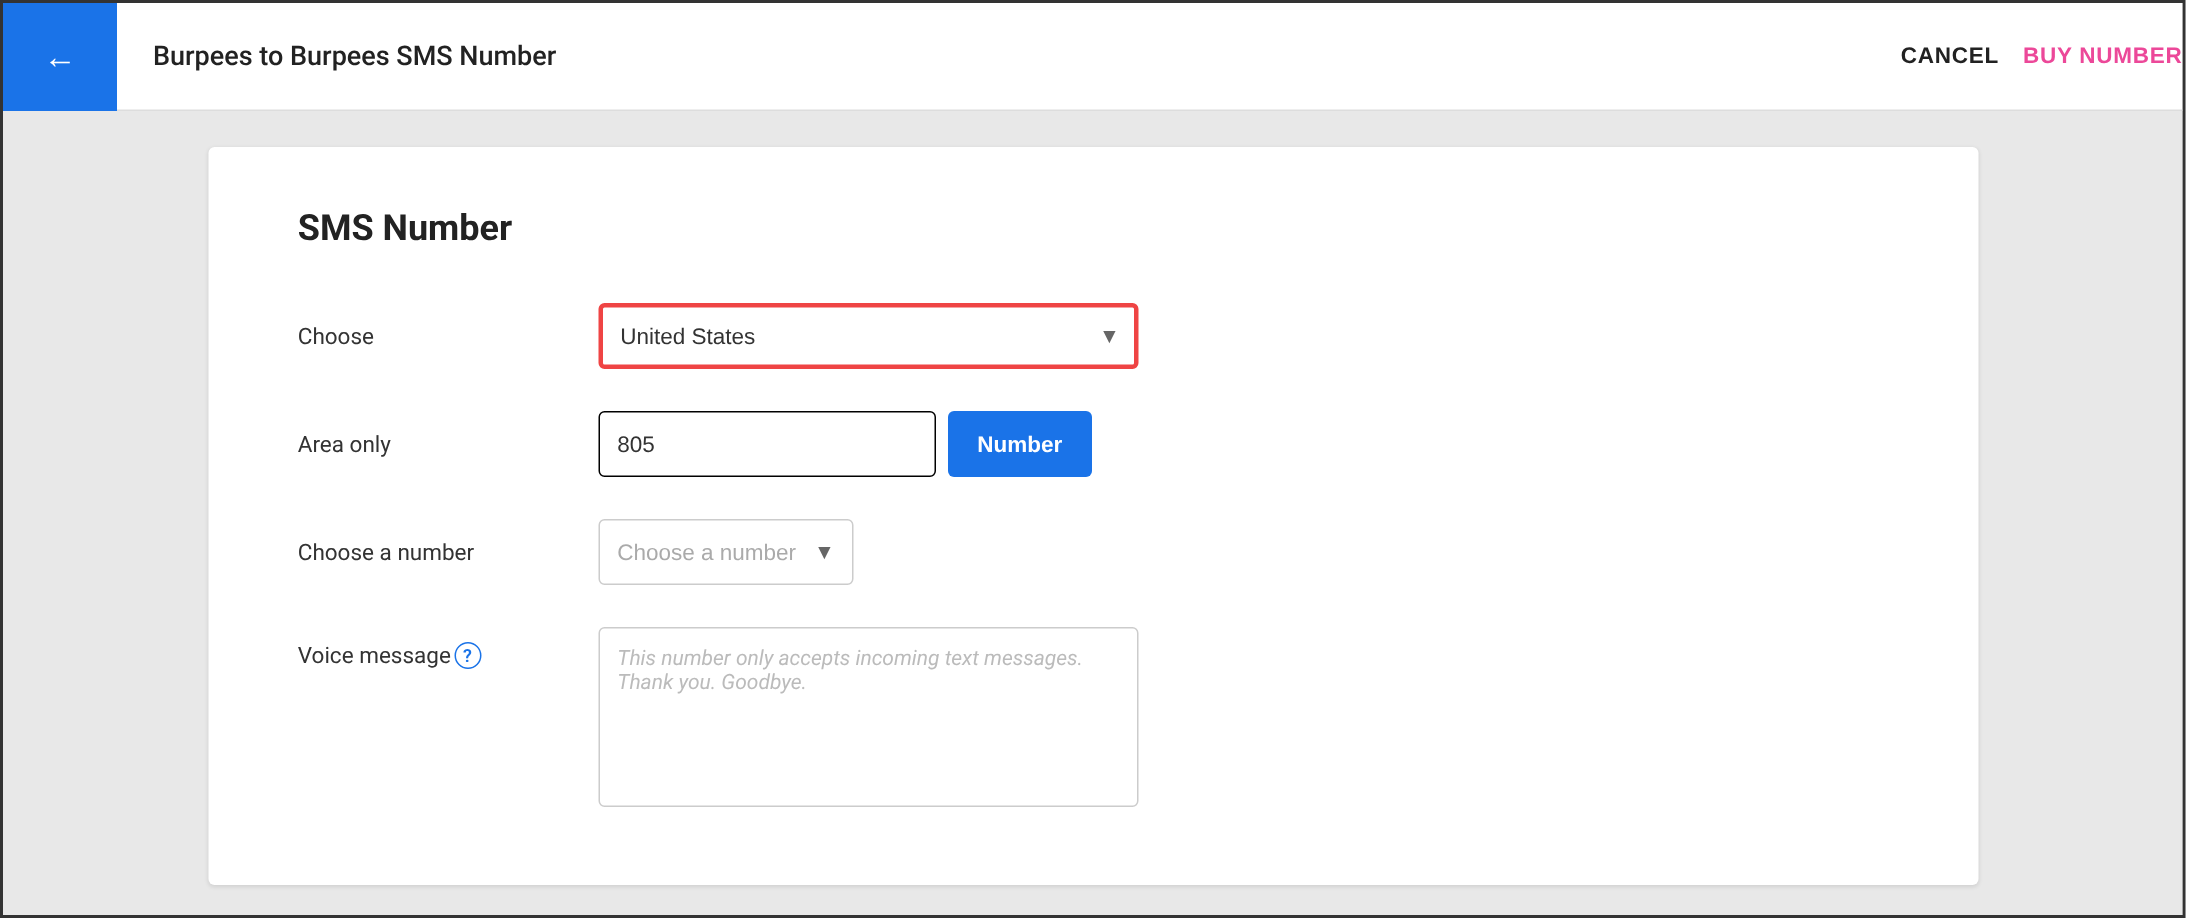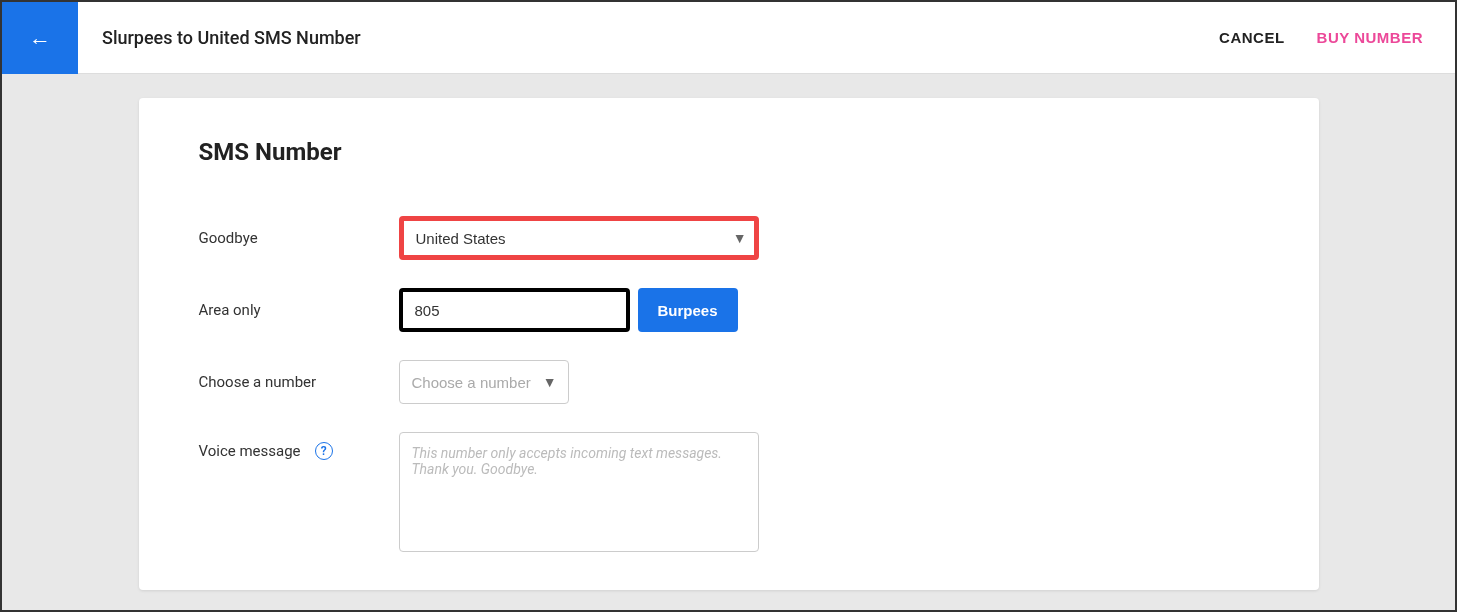--- a/index.html
+++ b/index.html
@@ -38,22 +38,21 @@
     .header-title {
       font-size: 18px;
       font-weight: 500;
       color: #222;
       margin-left: 24px;
       flex: 1;
     }
     .header-actions {
       display: flex;
       align-items: center;
-      gap: 32px;
-      margin-right: 32px;
+      gap: 16px;
     }
     .header-btn {
       font-size: 15px;
       font-weight: 600;
       color: #222;
       background: none;
       border: none;
       cursor: pointer;
       letter-spacing: 0.5px;
       text-transform: uppercase;
@@ -76,21 +75,21 @@
       padding: 40px 60px;
       width: 100%;
       max-width: 1180px;
       box-shadow: 0 1px 3px rgba(0,0,0,0.1);
     }
 
     .section-title {
       font-size: 24px;
       font-weight: 700;
       color: #222;
-      margin-bottom: 50px;
+      margin-bottom: 36px;
     }
 
     
     .form-row {
       display: flex;
       align-items: center;
       margin-bottom: 28px;
     }
     .form-label {
       width: 200px;
@@ -103,21 +102,21 @@
       max-width: 360px;
     }
 
     
     .select-wrapper {
       position: relative;
     }
     .select-field {
       width: 100%;
       height: 44px;
-      border: 5px solid #ef4444;
+      border: 3px solid #ef4444;
       border-radius: 4px;
       padding: 0 36px 0 12px;
       font-size: 15px;
       color: #333;
       background: #fff;
       appearance: none;
       cursor: pointer;
     }
     .select-arrow {
       position: absolute;
@@ -132,21 +131,21 @@
     
     .input-search-row {
       display: flex;
       align-items: center;
       gap: 8px;
       max-width: 360px;
     }
     .area-input {
       flex: 1;
       height: 44px;
-      border: 4px solid #000000;
+      border: 1px solid #000000;
       border-radius: 4px;
       padding: 0 12px;
       font-size: 15px;
       color: #333;
     }
     .search-btn {
       height: 44px;
       padding: 0 20px;
       background: #1a73e8;
       color: #fff;
@@ -181,21 +180,21 @@
       align-items: flex-start;
       margin-bottom: 0;
     }
     .voice-label {
       width: 200px;
       font-size: 15px;
       color: #333;
       font-weight: 400;
       display: flex;
       align-items: flex-start;
-      gap: 14px;
+      gap: 2px;
       padding-top: 10px;
     }
     .help-icon {
       width: 18px;
       height: 18px;
       border-radius: 50%;
       border: 1.5px solid #1a73e8;
       color: #1a73e8;
       font-size: 12px;
       display: inline-flex;
@@ -220,50 +219,50 @@
       font-style: italic;
     }
   </style>
 </head>
 <body>
 
 <div class="header">
   <div class="header-back">
     <span class="back-arrow">←</span>
   </div>
-  <span class="header-title">Slurpees to United SMS Number</span>
+  <span class="header-title">Burpees to Burpees SMS Number</span>
   <div class="header-actions">
     <button class="header-btn">CANCEL</button>
     <button class="header-btn buy">BUY NUMBER</button>
   </div>
 </div>
 
 <div class="main">
   <div class="card">
 
     <h2 class="section-title">SMS Number</h2>
 
     <div class="form-row">
-      <label class="form-label">Goodbye</label>
+      <label class="form-label">Choose</label>
       <div class="form-control select-wrapper">
         <select class="select-field">
           <option>United States</option>
           <option>Canada</option>
           <option>United Kingdom</option>
           <option>Australia</option>
         </select>
         <span class="select-arrow">▼</span>
       </div>
     </div>
 
     <div class="form-row">
       <label class="form-label">Area only</label>
       <div class="input-search-row">
         <input class="area-input" type="text" value="805" style="">
-        <button class="search-btn">Burpees</button>
+        <button class="search-btn">Number</button>
       </div>
     </div>
 
     <div class="form-row">
       <label class="form-label">Choose a number</label>
       <div class="choose-wrapper">
         <select class="choose-select">
           <option value="" disabled="" selected="">Choose a number</option>
         </select>
         <span class="select-arrow">▼</span>

